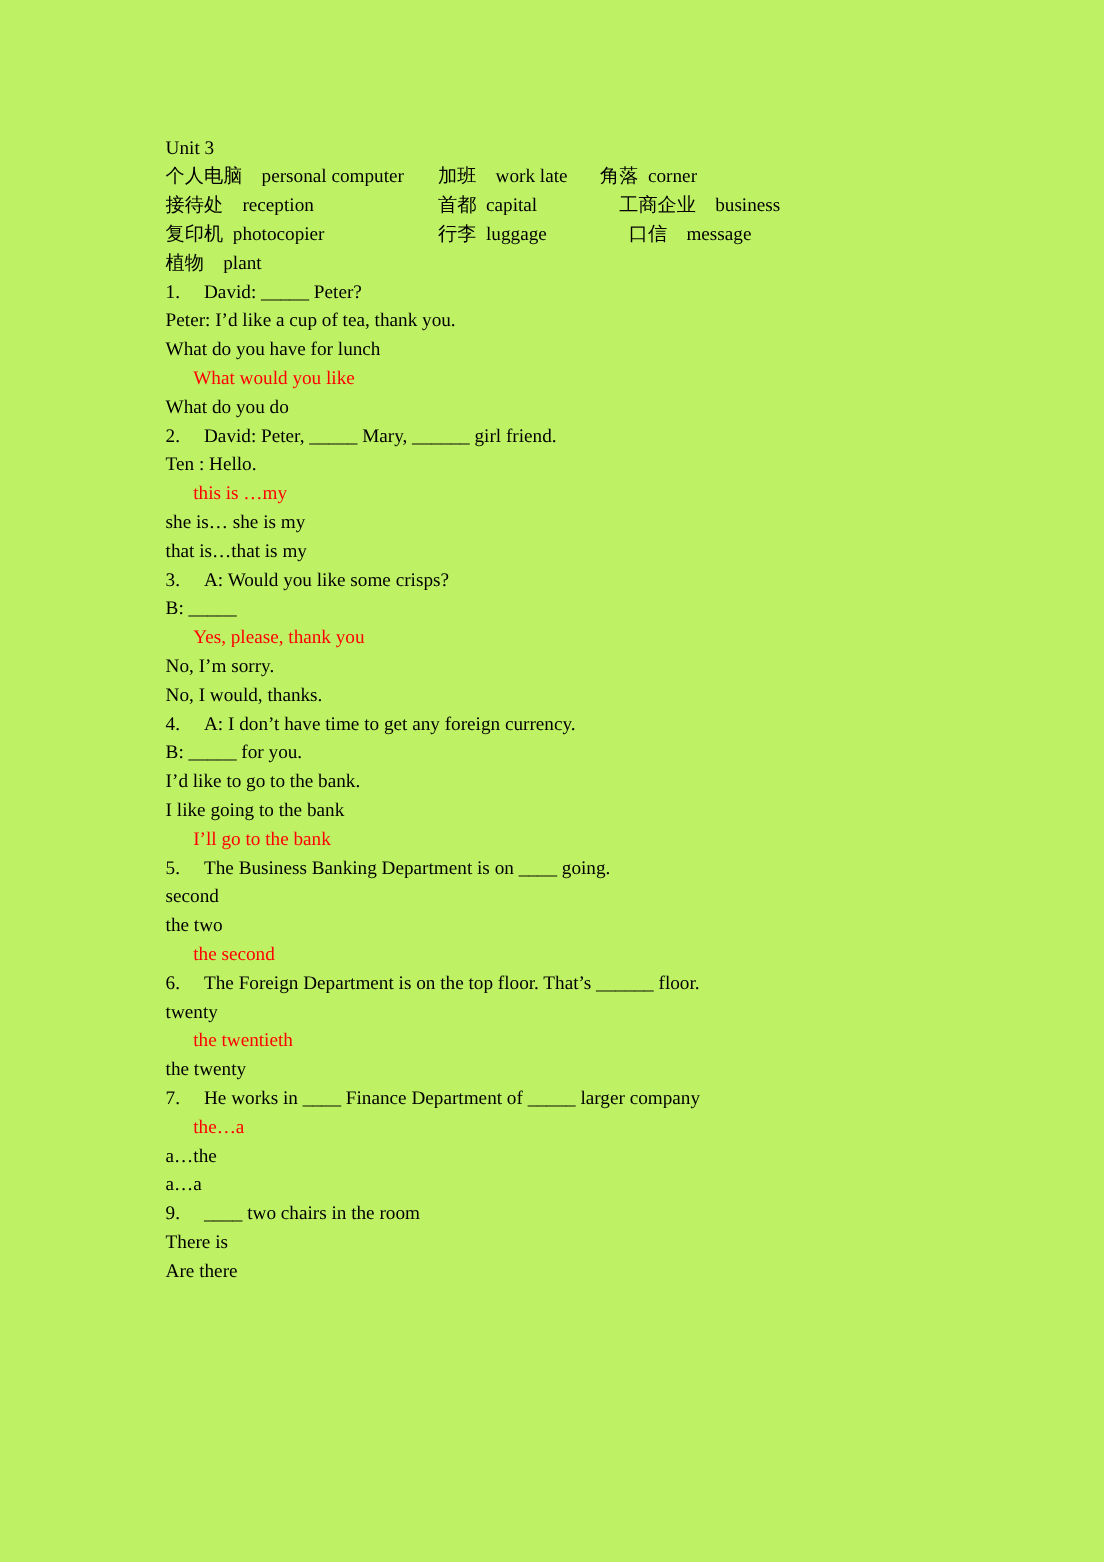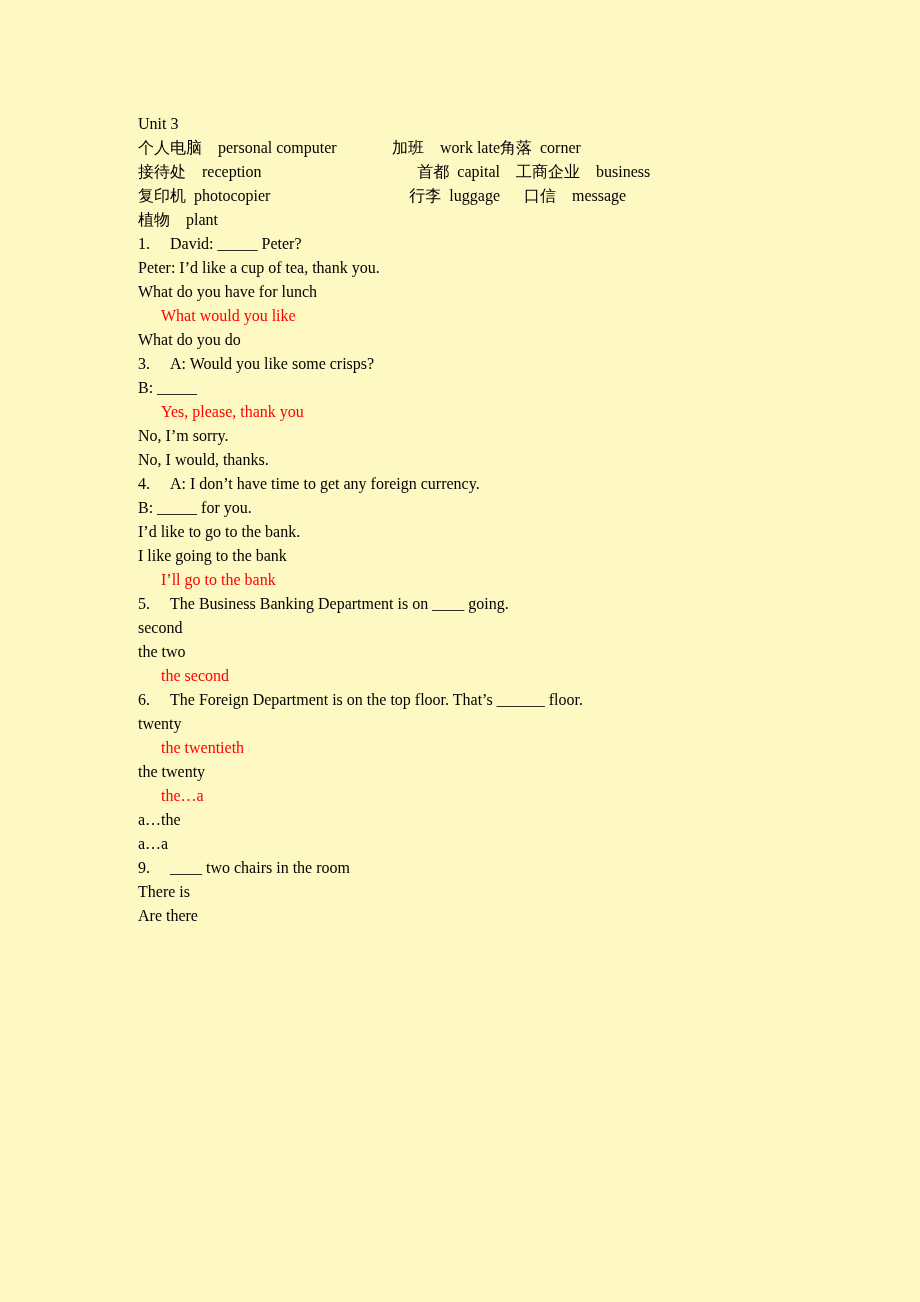--- a/index.html
+++ b/index.html
@@ -4,21 +4,21 @@
 <style>
   html, body {
     margin: 0;
     padding: 0;
     background: #ffffff;
   }
   .page {
     position: relative;
     width: 920px;
     height: 1302px;
-    background: #fef9c3;
+    background: #bef264;
     font-family: "Liberation Serif", "DejaVu Serif", serif;
     font-size: 16px;
     color: #000000;
     overflow: hidden;
   }
   .content {
     position: absolute;
     left: 138px;
     top: 112px;
     width: 700px;
@@ -45,21 +45,20 @@
     display: inline-block;
     width: 227px;
     flex: 0 0 227px;
     white-space: pre;
   }
   .vocab-col-b {
     display: inline-block;
     width: 135px;
     flex: 0 0 135px;
     white-space: pre;
-    text-align: right;
   }
   .vocab-col-c {
     display: inline-block;
     white-space: pre;
   }
   .qnum {
     display: inline-block;
     width: 32px;
     white-space: pre;
   }
@@ -81,20 +80,27 @@
 
     <div id="questions-list">
         <div>
           <div class="line"><span class="qnum">1.</span><span>David: _____ Peter?</span></div>
           <div class="line">Peter: I’d like a cup of tea, thank you.</div>
           <div class="line">What do you have for lunch</div>
           <div class="line answer">What would you like</div>
           <div class="line">What do you do</div>
         </div>
         <div>
+          <div class="line"><span class="qnum">2.</span><span>David: Peter, _____ Mary, ______ girl friend.</span></div>
+          <div class="line">Ten : Hello.</div>
+          <div class="line answer">this is …my</div>
+          <div class="line">she is… she is my</div>
+          <div class="line">that is…that is my</div>
+        </div>
+        <div>
           <div class="line"><span class="qnum">3.</span><span>A: Would you like some crisps?</span></div>
           <div class="line">B: _____</div>
           <div class="line answer">Yes, please, thank you</div>
           <div class="line">No, I’m sorry.</div>
           <div class="line">No, I would, thanks.</div>
         </div>
         <div>
           <div class="line"><span class="qnum">4.</span><span>A: I don’t have time to get any foreign currency.</span></div>
           <div class="line">B: _____ for you.</div>
           <div class="line">I’d like to go to the bank.</div>
@@ -107,20 +113,21 @@
           <div class="line">the two</div>
           <div class="line answer">the second</div>
         </div>
         <div>
           <div class="line"><span class="qnum">6.</span><span>The Foreign Department is on the top floor. That’s ______ floor.</span></div>
           <div class="line">twenty</div>
           <div class="line answer">the twentieth</div>
           <div class="line">the twenty</div>
         </div>
         <div>
+          <div class="line"><span class="qnum">7.</span><span>He works in ____ Finance Department of _____ larger company</span></div>
           <div class="line answer">the…a</div>
           <div class="line">a…the</div>
           <div class="line">a…a</div>
         </div>
         <div>
           <div class="line"><span class="qnum">9.</span><span>____ two chairs in the room</span></div>
           <div class="line">There is</div>
           <div class="line">Are there</div>
         </div>
       </div>

